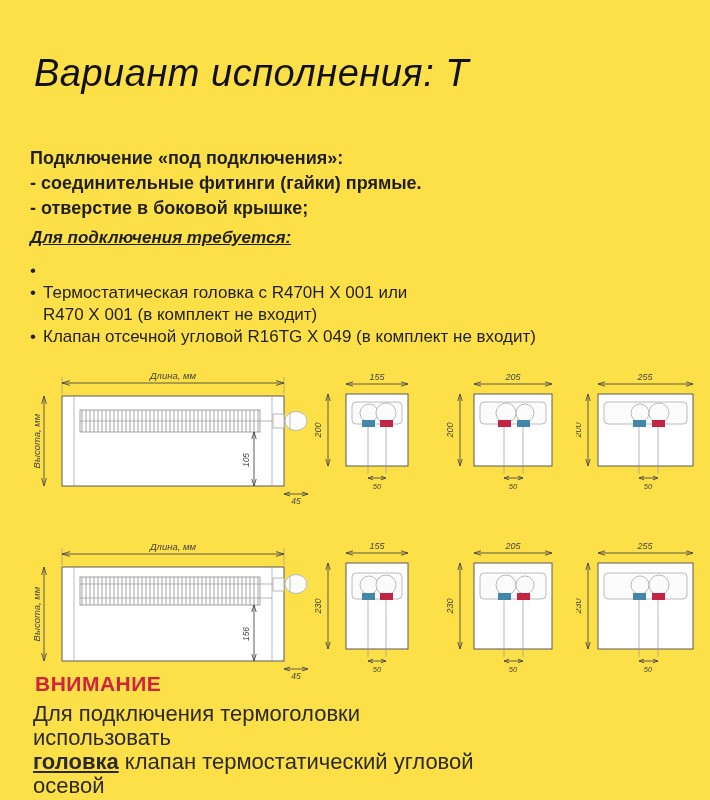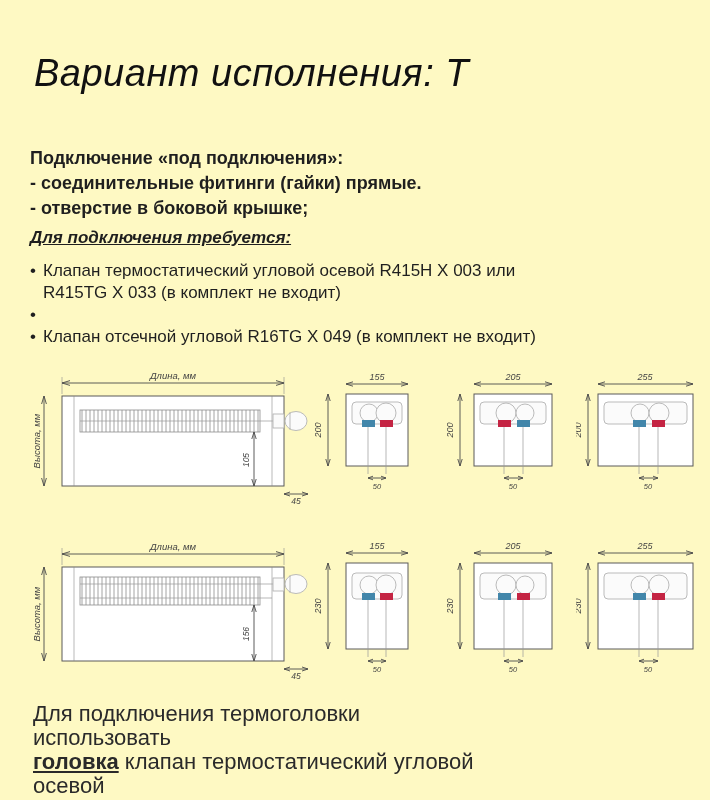--- a/index.html
+++ b/index.html
@@ -1,17 +1,17 @@
 <!DOCTYPE html>
 <html><head>
 <meta charset="utf-8">
 <style>
   html,body{margin:0;padding:0;background:#ffffff;}
   .page{
-    position:relative;width:710px;height:800px;background:#fef9c3;overflow:hidden;
+    position:relative;width:710px;height:800px;background:#fde047;overflow:hidden;
     font-family:"Liberation Sans","DejaVu Sans",sans-serif;color:#1f1f1f;
   }
   .page-title{
     position:absolute;left:34px;top:52px;width:640px;
     font-size:38px;font-style:italic;font-weight:normal;color:#111;letter-spacing:.5px;
   }
   .intro{position:absolute;left:30px;top:146px;width:620px;font-size:18px;font-weight:bold;line-height:25px;}
   .req{position:absolute;left:30px;top:227px;width:640px;font-size:17px;line-height:22px;}
   .req-heading{font-weight:bold;font-style:italic;text-decoration:underline;margin-bottom:11px;}
   .req-list{margin:0;padding:0;list-style:none;}
@@ -51,25 +51,25 @@
     <div>Подключение «под подключения»:</div>
     <div>- соединительные фитинги (гайки) прямые.</div>
     <div>- отверстие в боковой крышке;</div>
   </div>
 
   <div class="req">
     <div class="req-heading">Для подключения требуется:</div>
     <ul class="req-list">
       <li class="req-item">
         <span class="marker">•</span>
-        <span class="txt">Клапан термостатический угловой осевой R415H X 003 или
-R415TG X 033 (в комплект не входит)</span>
       </li>
       <li class="req-item">
         <span class="marker">•</span>
+        <span class="txt">Термостатическая головка с R470H X 001 или
+R470 X 001 (в комплект не входит)</span>
       </li>
       <li class="req-item">
         <span class="marker">•</span>
         <span class="txt">Клапан отсечной угловой R16TG X 049 (в комплект не входит)</span>
       </li>
     </ul>
   </div>
 
   <div class="figrow r1">
 
@@ -214,18 +214,19 @@
       <circle class="lt" cx="64" cy="44" r="9"></circle>
       <circle class="lt" cx="83" cy="44" r="10"></circle>
       <rect x="57" y="52" width="13" height="7" fill="#4286aa"></rect>
       <rect x="76" y="52" width="13" height="7" fill="#c42443"></rect>
       <path class="pipe-line" d="M63 59 V116 M82 59 V116"></path>
       <path class="dim" d="M63 120 H82 M63 120 l5 -1.8 M63 120 l5 1.8 M82 120 l-5 -1.8 M82 120 l-5 1.8"></path>
       <text x="72" y="131" font-size="7.5" text-anchor="middle" fill="#777">50</text>
     </svg>
   </div>
 
+  <div class="warn-title">ВНИМАНИЕ</div>
   <div class="warn-text"><span>Для подключения термоголовки использовать
 </span><b>головка</b><span> клапан термостатический угловой осевой
 Giacomini R415TG (клипсовое соединение) или
 R415H (резьбовое соединение)</span></div>
 
 </div>
 
 </body></html>

